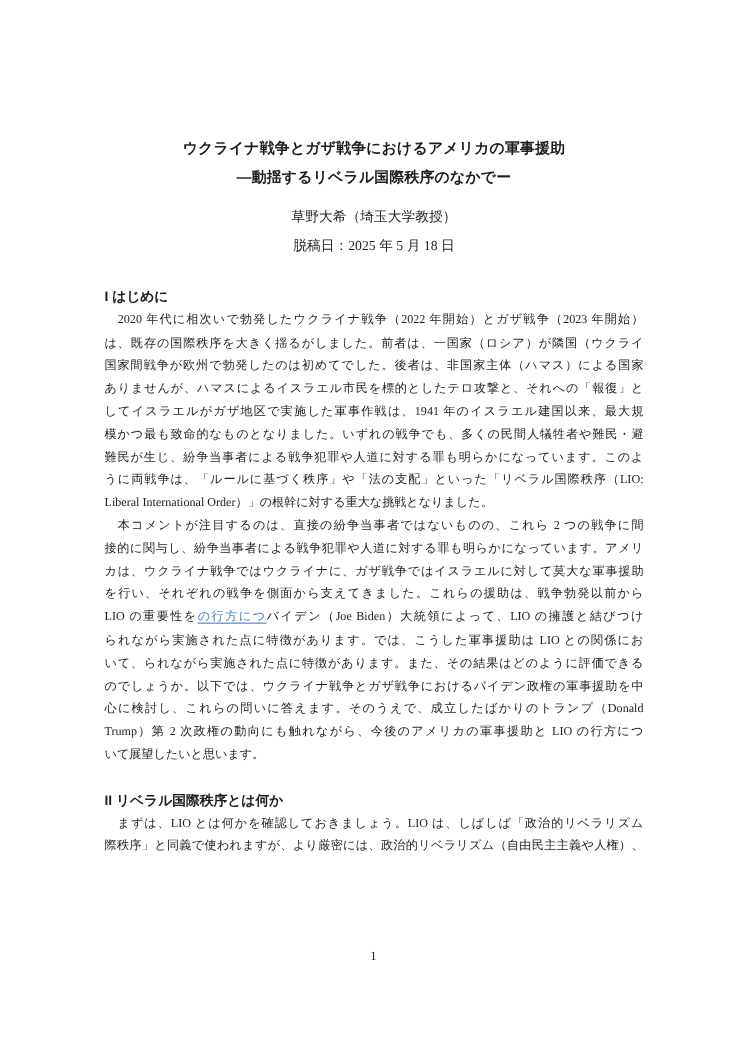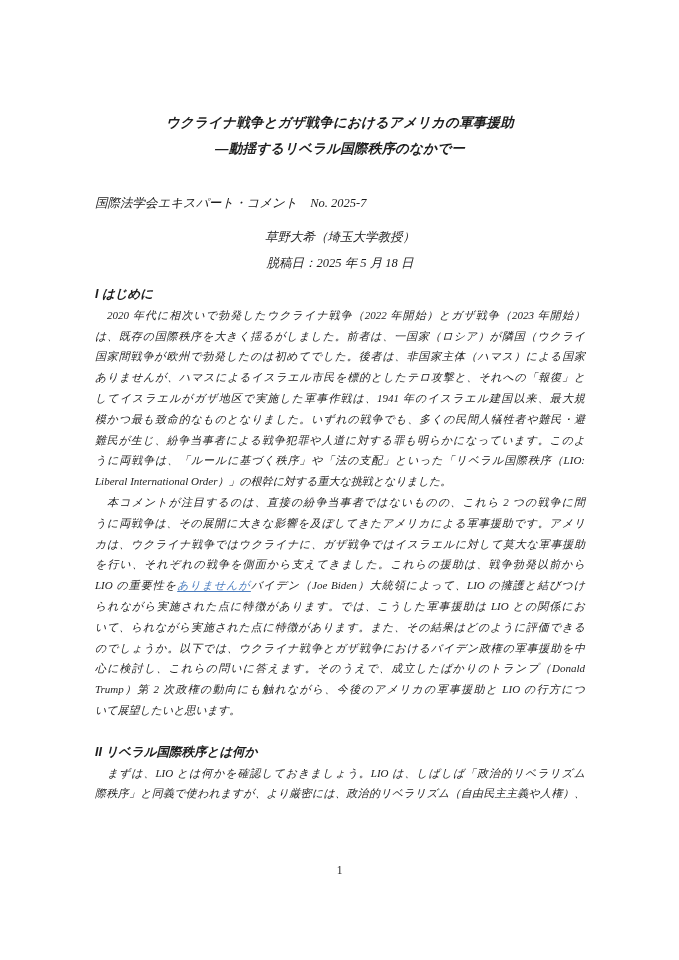--- a/index.html
+++ b/index.html
@@ -16,23 +16,22 @@
   }
   .page {
     position: relative;
     width: 679px;
     height: 960px;
     background: #ffffff;
   }
   .content {
     position: absolute;
     left: 95px;
-    top: 4px;
+    top: 16px;
     width: 490px;
-    font-style: italic;
   }
   .title-block {
     margin-top: 106px;
     text-align: center;
     font-family: "Liberation Sans", "DejaVu Sans", sans-serif;
     font-weight: bold;
     font-size: 13.5px;
     line-height: 26px;
     letter-spacing: 0.2px;
   }
@@ -52,21 +51,21 @@
   }
   .byline .date {
     line-height: 26px;
   }
   .section-heading {
     font-family: "Liberation Sans", "DejaVu Sans", sans-serif;
     font-weight: bold;
     font-size: 12.5px;
     line-height: 20.8px;
   }
-  .heading-1 { margin-top: 8px; }
+  .heading-1 { margin-top: 24px; }
   .heading-2 { margin-top: 21px; }
   .para {
     font-size: 11px;
     line-height: 20.8px;
   }
   .line {
     text-align: justify;
     text-align-last: justify;
     -moz-text-align-last: justify;
     white-space: normal;
@@ -94,21 +93,20 @@
 <body>
 
 <div class="page">
   <div class="content">
 
     <div class="title-block">
       <div>ウクライナ戦争とガザ戦争におけるアメリカの軍事援助</div>
       <div>—動揺するリベラル国際秩序のなかでー</div>
     </div>
 
-    <div class="doc-number">国際法学会エキスパート・コメント　No. 2025-7</div>
 
     <div class="byline">
       <div class="author">草野大希（埼玉大学教授）</div>
       <div class="date">脱稿日：2025 年 5 月 18 日</div>
     </div>
 
     <div class="section-heading heading-1">I はじめに</div>
 
     <div class="para">
         <div class="line">　2020 年代に相次いで勃発したウクライナ戦争（2022 年開始）とガザ戦争（2023 年開始）</div>
@@ -117,24 +115,24 @@
         <div class="line">ありませんが、ハマスによるイスラエル市民を標的としたテロ攻撃と、それへの「報復」と</div>
         <div class="line">してイスラエルがガザ地区で実施した軍事作戦は、1941 年のイスラエル建国以来、最大規</div>
         <div class="line">模かつ最も致命的なものとなりました。いずれの戦争でも、多くの民間人犠牲者や難民・避</div>
         <div class="line">難民が生じ、紛争当事者による戦争犯罪や人道に対する罪も明らかになっています。このよ</div>
         <div class="line">うに両戦争は、「ルールに基づく秩序」や「法の支配」といった「リベラル国際秩序（LIO:</div>
         <div class="line flush">Liberal International Order）」の根幹に対する重大な挑戦となりました。</div>
       </div>
 
     <div class="para">
         <div class="line">　本コメントが注目するのは、直接の紛争当事者ではないものの、これら 2 つの戦争に間</div>
-        <div class="line">うに両戦争は、その展開に大きな影響を及ぼしてきたアメリカによる軍事援助です。アメリ</div>
+        <div class="line">接的に関与し、紛争当事者による戦争犯罪や人道に対する罪も明らかになっています。アメリ</div>
         <div class="line">カは、ウクライナ戦争ではウクライナに、ガザ戦争ではイスラエルに対して莫大な軍事援助</div>
         <div class="line">を行い、それぞれの戦争を側面から支えてきました。これらの援助は、戦争勃発以前から</div>
-        <div class="line">LIO の重要性を<span class="doc-link" style="color: rgb(77, 126, 191); text-decoration-color: rgb(77, 126, 191);">ありませんが</span>バイデン（Joe Biden）大統領によって、LIO の擁護と結びつけ</div>
+        <div class="line">LIO の重要性を<span class="doc-link" style="color: rgb(77, 126, 191); text-decoration-color: rgb(77, 126, 191);">の行方につ</span>バイデン（Joe Biden）大統領によって、LIO の擁護と結びつけ</div>
         <div class="line">られながら実施された点に特徴があります。では、こうした軍事援助は LIO との関係にお</div>
         <div class="line">いて、られながら実施された点に特徴があります。また、その結果はどのように評価できる</div>
         <div class="line">のでしょうか。以下では、ウクライナ戦争とガザ戦争におけるバイデン政権の軍事援助を中</div>
         <div class="line">心に検討し、これらの問いに答えます。そのうえで、成立したばかりのトランプ（Donald</div>
         <div class="line">Trump）第 2 次政権の動向にも触れながら、今後のアメリカの軍事援助と LIO の行方につ</div>
         <div class="line flush">いて展望したいと思います。</div>
       </div>
 
     <div class="section-heading heading-2">II リベラル国際秩序とは何か</div>
 

